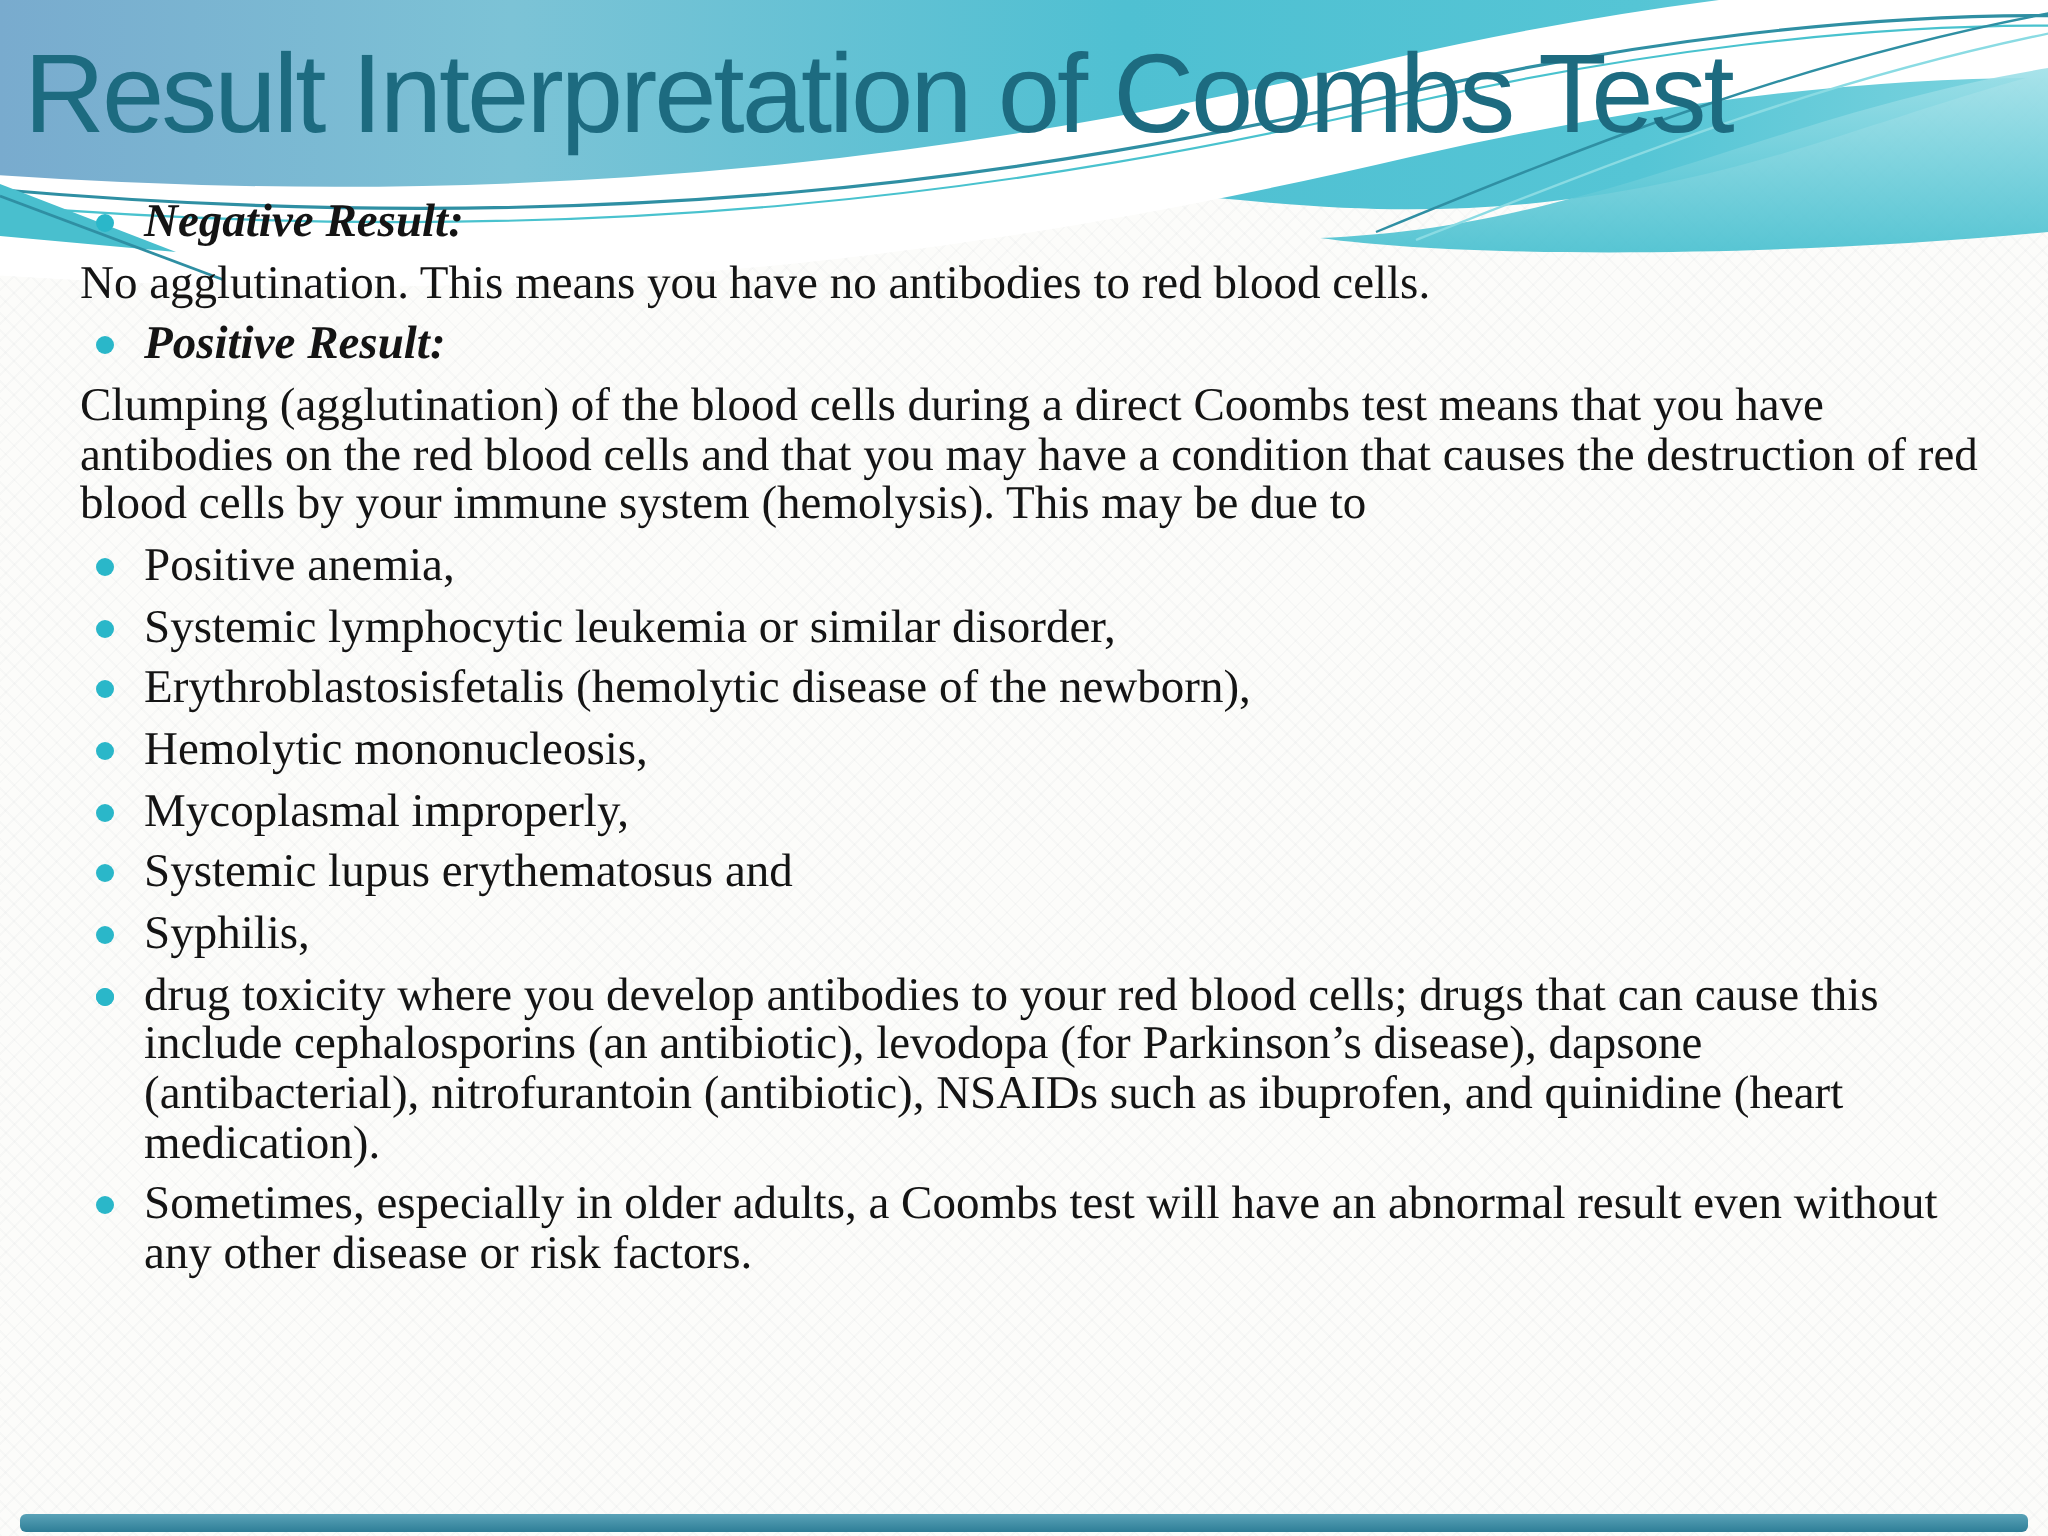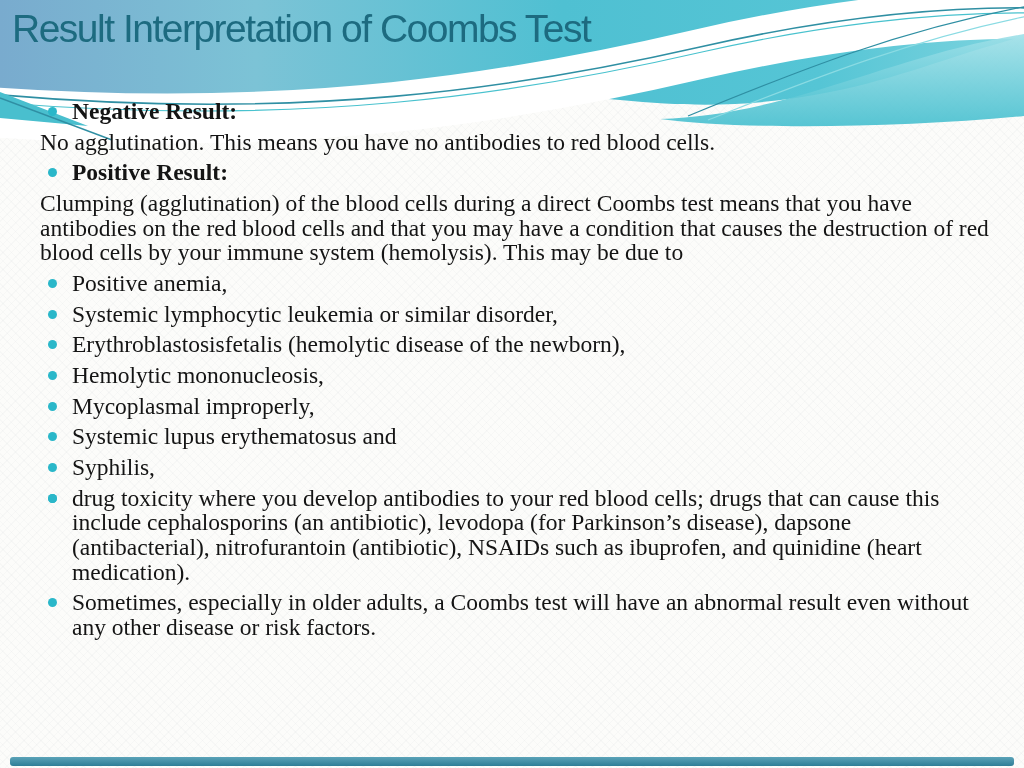--- a/index.html
+++ b/index.html
@@ -9,32 +9,32 @@
   }
   .slide{
     position:relative;width:1024px;height:768px;
     background:
       repeating-linear-gradient(45deg, rgba(150,160,170,0.05) 0 1px, transparent 1px 6px),
       repeating-linear-gradient(-45deg, rgba(150,160,170,0.05) 0 1px, transparent 1px 6px),
       #fcfcfa;
   }
   .header-wrap{position:absolute;top:0;left:0;width:1024px;height:160px;pointer-events:none;}
   .slide-title{
-    position:absolute;top:9px;left:12px;width:1000px;
+    position:absolute;top:19px;left:12px;width:1000px;
     font-family:"Liberation Sans", sans-serif;
-    font-size:39px;letter-spacing:-1.5px;line-height:1.0;
+    font-size:56px;letter-spacing:-1.5px;line-height:1.0;
     color:#1d6b80;white-space:nowrap;
   }
   .slide-body{
     position:absolute;top:99px;left:40px;width:950px;
     font-size:23.5px;line-height:1.05;color:#141414;
   }
   .item{position:relative;margin-bottom:6px;}
   .item.bulleted{padding-left:32px;}
-  .item.bold{font-weight:bold;}
+  .item.bold{font-weight:bold;font-style:italic;}
   .bullet{
     position:absolute;left:8px;top:8px;width:9px;height:9px;border-radius:50%;
     background:#2ab7c9;
   }
   .bottom-bar{
     position:absolute;left:10px;top:757px;width:1004px;height:9px;
     border-radius:3px;
     background:linear-gradient(#5ba3b8,#2e7e97);
   }
 </style>

